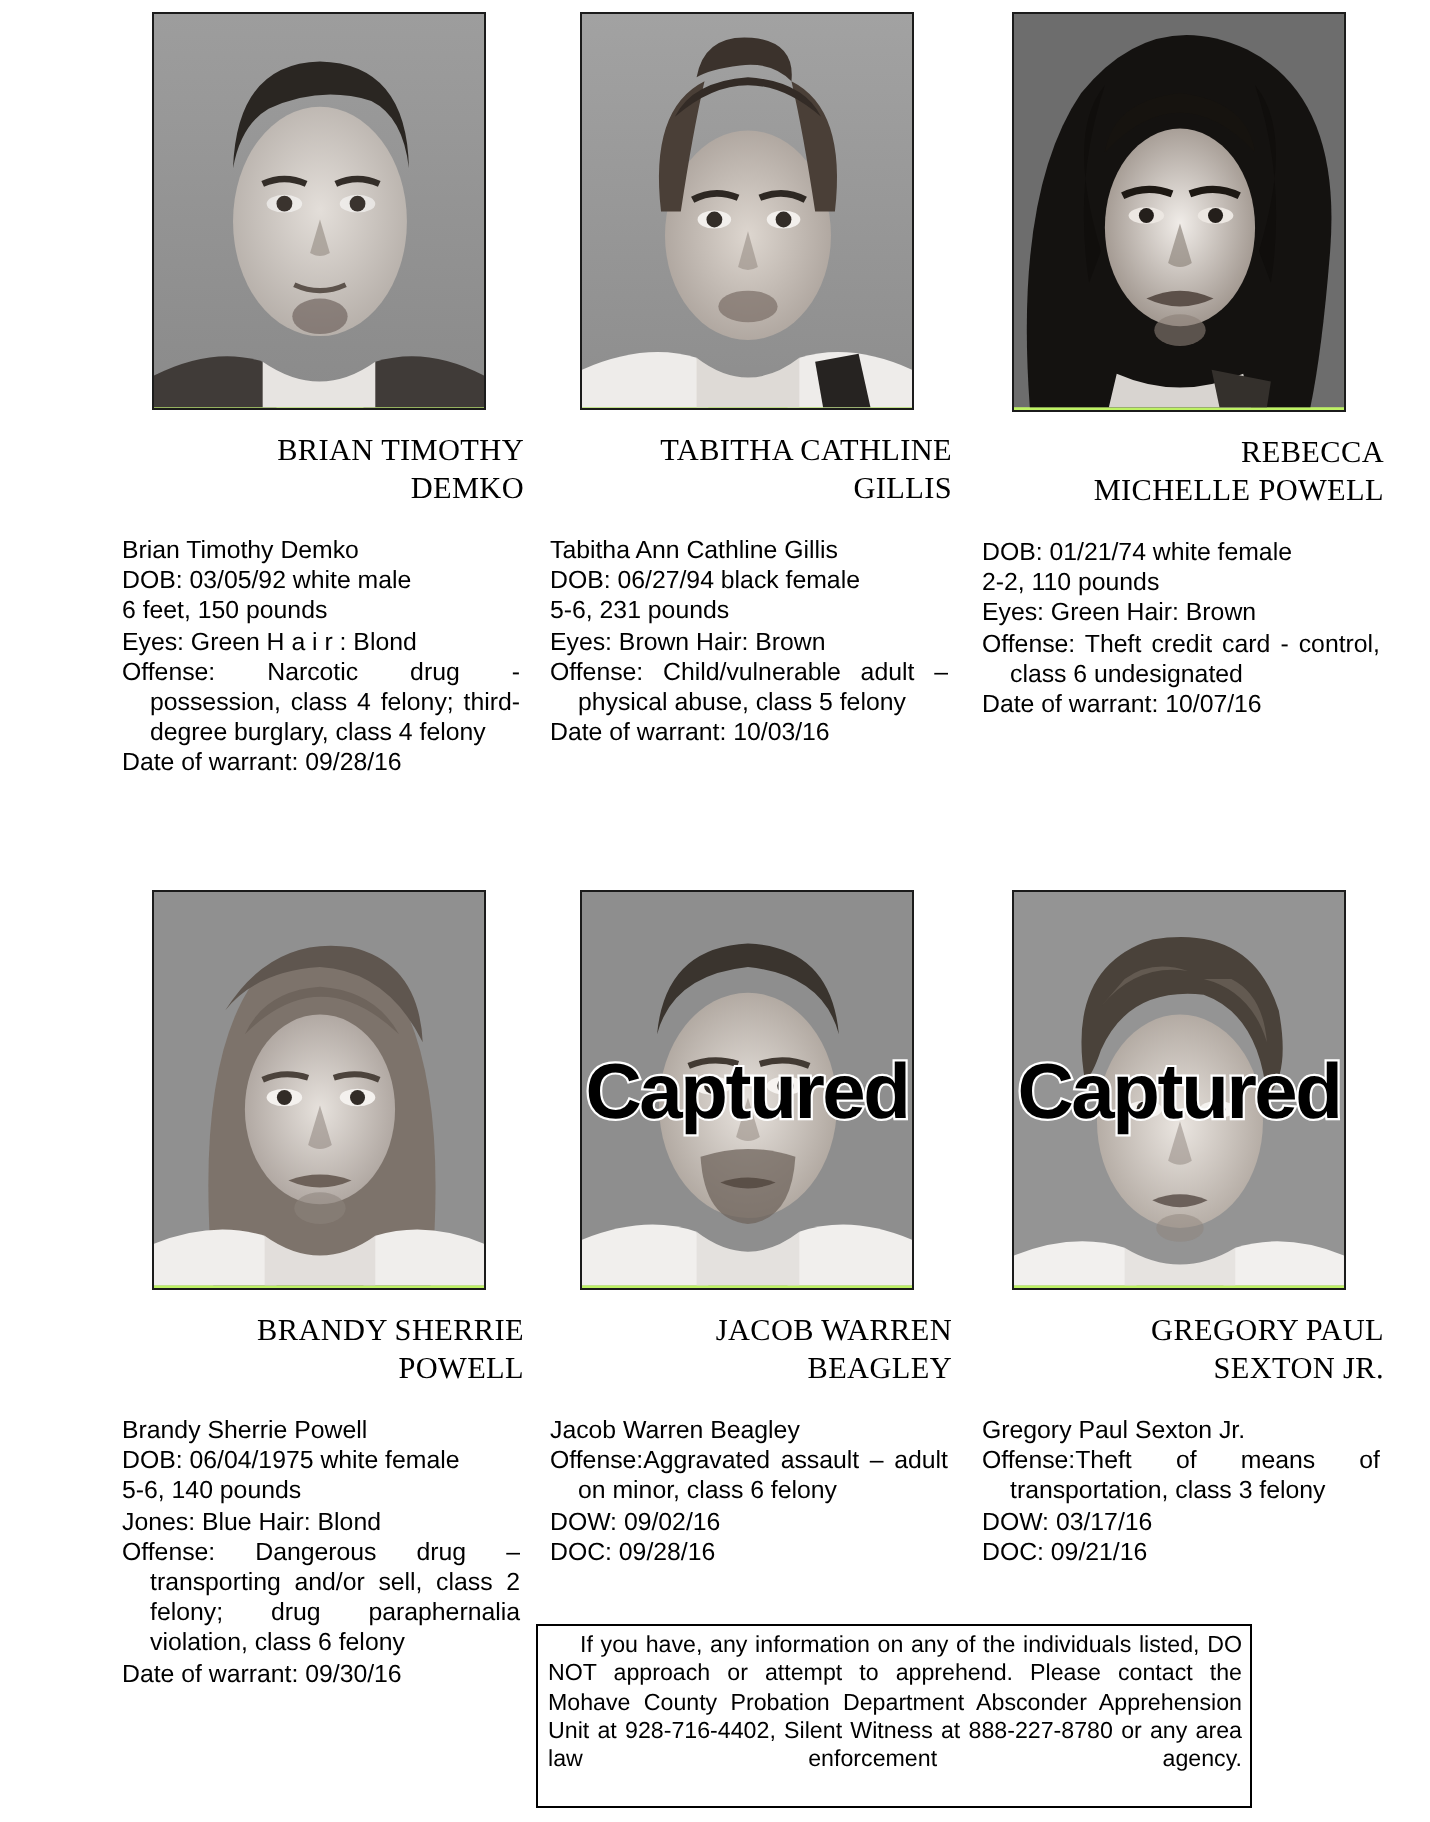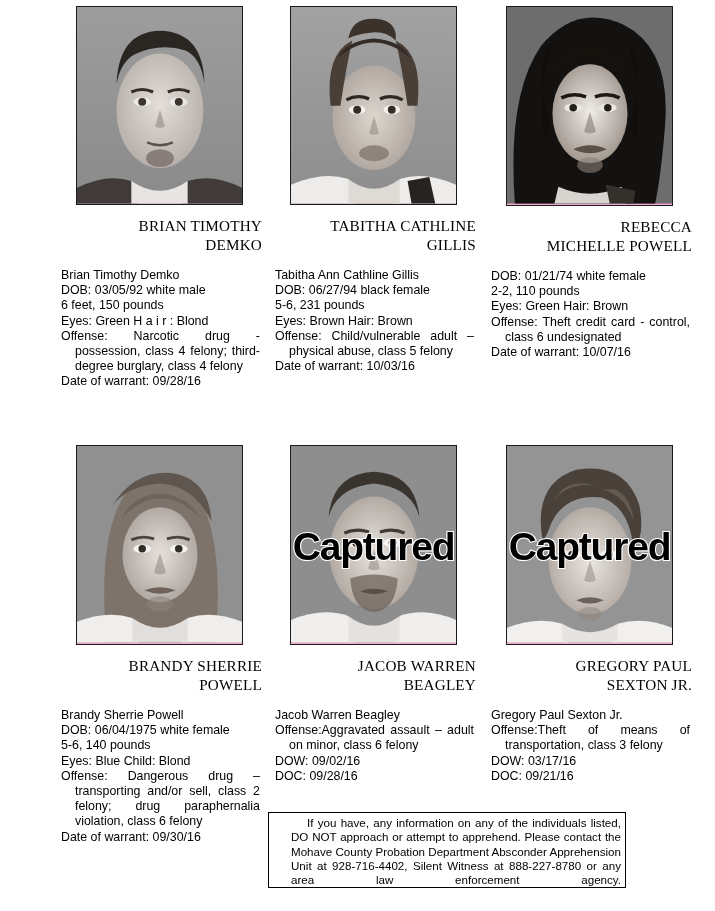--- a/index.html
+++ b/index.html
@@ -44,21 +44,21 @@
 
   
   .photo-wrap {
     width: 167px;
     height: 199px;
     margin: 0 auto;
     position: relative;
     border: 1px solid #1b1b1b;
     box-sizing: border-box;
     overflow: hidden;
-    background: #f9a8d4;
+    background: #bef264;
   }
   .photo-wrap.tall { height: 200px; }
 
   .mug {
     position: absolute;
     inset: 0;
     display: block;
   }
 
   .captured-stamp {
@@ -111,24 +111,24 @@
     text-indent: -14px;
     margin: 0;
   }
 
   
   .notice-box {
     position: absolute;
     left: 268px;
     top: 812px;
     width: 358px;
-    height: 76px;
+    height: 92px;
     box-sizing: border-box;
     border: 1.4px solid #000;
-    padding: 3px 4px 2px 22px;
+    padding: 3px 4px 2px 5px;
     font-family: "Liberation Sans", sans-serif;
     font-size: 11.6px;
     line-height: 14.3px;
     text-align: justify;
     color: #000;
   }
   .notice-box p {
     margin: 0;
     text-indent: 16px;
     text-align: justify;
@@ -303,21 +303,21 @@
           <path d="M167 178 Q138 166 112 174 L106 199 L167 199Z" fill="#f0eeec"></path>
           <path d="M56 174 Q84 194 112 174 L112 199 L56 199Z" fill="#e2dedb"></path>
         </svg>
       </div>
       <div class="name-heading">BRANDY SHERRIE
 POWELL</div>
       <div class="details">
         <span class="line">Brandy Sherrie Powell</span>
         <span class="line">DOB:  06/04/1975  white female</span>
         <span class="line">5-6, 140 pounds</span>
-        <span class="line">Eyes: Blue Child: Blond</span>
+        <span class="line">Jones: Blue Hair: Blond</span>
         <span class="line">Offense:  Dangerous drug – transporting and/or sell, class 2 felony; drug paraphernalia violation, class 6 felony</span>
         <span class="line">Date of warrant:  09/30/16</span>
       </div>
     </div>
 
     <div class="entry col-2">
       <div class="photo-wrap tall">
         <svg class="mug" viewBox="0 0 167 199" preserveAspectRatio="none">
           <defs>
             <radialGradient id="f5" cx="0.5" cy="0.5" r="0.58">

